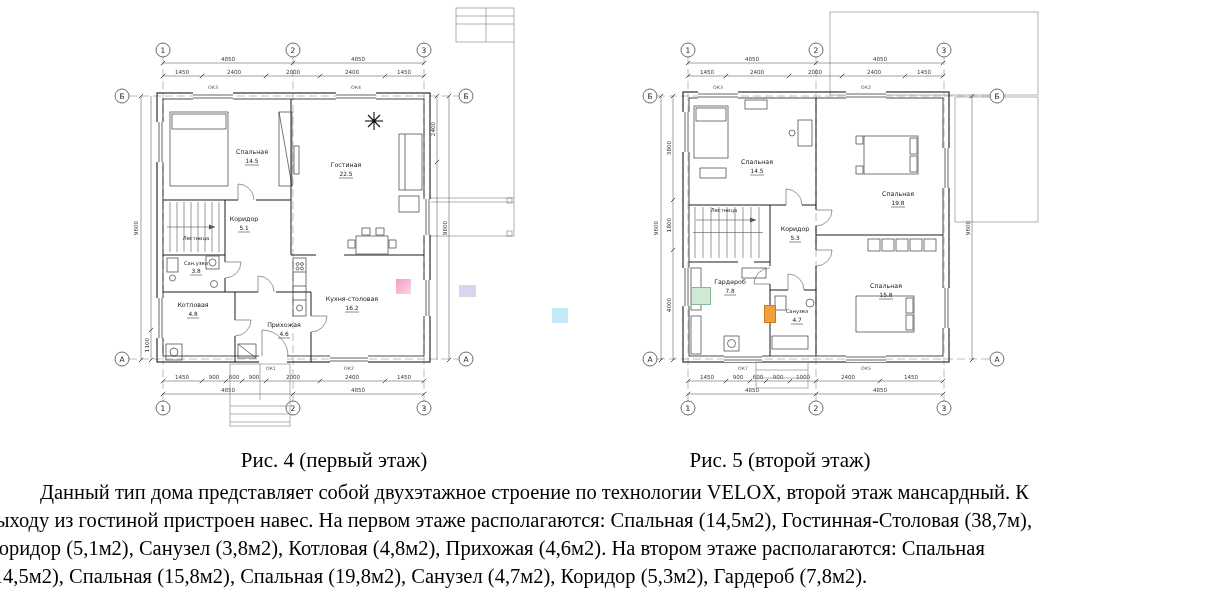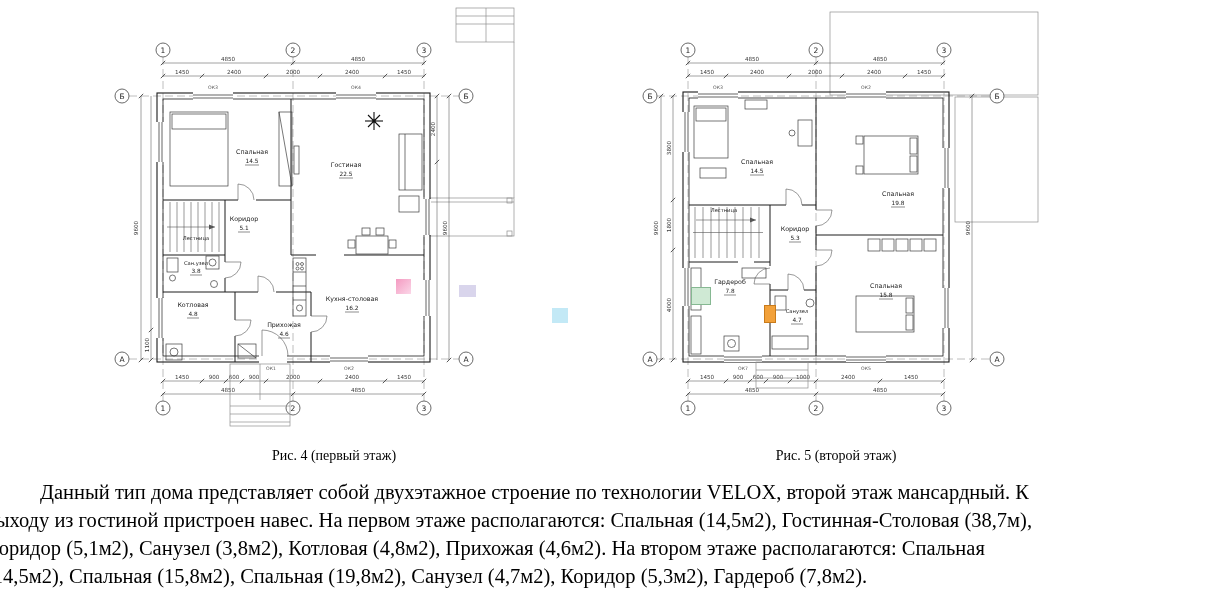--- a/index.html
+++ b/index.html
@@ -17,21 +17,21 @@
 .thin{fill:none;stroke:#555;stroke-width:0.6}
 .furn{fill:none;stroke:#3c3c3c;stroke-width:0.7}
 .dimline{stroke:#555;stroke-width:0.55;fill:none}
 .tick{stroke:#444;stroke-width:0.9}
 .axis{stroke:#8a8a8a;stroke-width:0.55;stroke-dasharray:8 4;fill:none}
 .acirc{fill:#fff;stroke:#444;stroke-width:0.8}
 .gray{fill:none;stroke:#8f8f8f;stroke-width:0.7}
 .win line{stroke:#222;stroke-width:0.7}
 .winbg{fill:#fff;stroke:none}
 .ul{stroke:#1a1a1a;stroke-width:0.5}
-.caption{position:absolute;top:448px;font-family:"Liberation Serif",serif;font-size:14px;color:#000;text-align:center;width:240px}
+.caption{position:absolute;top:448px;font-family:"Liberation Serif",serif;font-size:21px;color:#000;text-align:center;width:240px}
 #para{position:absolute;left:-14px;top:478px;width:1320px;font-family:"Liberation Serif",serif;font-size:20.5px;line-height:28px;color:#000}
 .pline{white-space:nowrap}
 .pfirst{text-indent:54px}
 .artifact{position:absolute}
 #art-pink{left:396px;top:279px;width:15px;height:15px;background:linear-gradient(135deg,#f49ac1,#fbd7e8)}
 #art-lavender{left:459px;top:285px;width:17px;height:12px;background:#d9d5ec}
 #art-cyan{left:552px;top:308px;width:16px;height:15px;background:#c3e9f6}
 #art-green{left:691px;top:287px;width:18px;height:16px;background:#cfe9d4;border:1px solid #86b892}
 #art-orange{left:764px;top:305px;width:10px;height:16px;background:#f2a13a;border:1px solid #c97b1a}
 </style>
@@ -585,21 +585,21 @@
 
     <g>
       <rect x="756" y="362" width="52" height="26" class="gray"></rect>
       <line x1="756" y1="370" x2="808" y2="370" class="gray"></line>
       <line x1="756" y1="378" x2="808" y2="378" class="gray"></line>
     </g>
   </g>
 </svg>
 
 <div class="caption" style="left:214px">Рис. 4 (первый этаж)</div>
-<div class="caption" style="left:716px">Рис. 5 (второй этаж)</div>
+<div class="caption" style="left:660px">Рис. 5 (второй этаж)</div>
 
 <div id="para">
   <div class="pline pfirst">Данный тип дома представляет собой двухэтажное строение по технологии VELOX, второй этаж мансардный. К</div>
   <div class="pline">выходу из гостиной пристроен навес. На первом этаже располагаются: Спальная (14,5м2), Гостинная-Столовая (38,7м),</div>
   <div class="pline">Коридор (5,1м2), Санузел (3,8м2), Котловая (4,8м2), Прихожая (4,6м2). На втором этаже располагаются: Спальная</div>
   <div class="pline">(14,5м2), Спальная (15,8м2), Спальная (19,8м2), Санузел (4,7м2), Коридор (5,3м2), Гардероб (7,8м2).</div>
 </div>
 
 <div class="artifact" id="art-pink"></div>
 <div class="artifact" id="art-lavender"></div>

